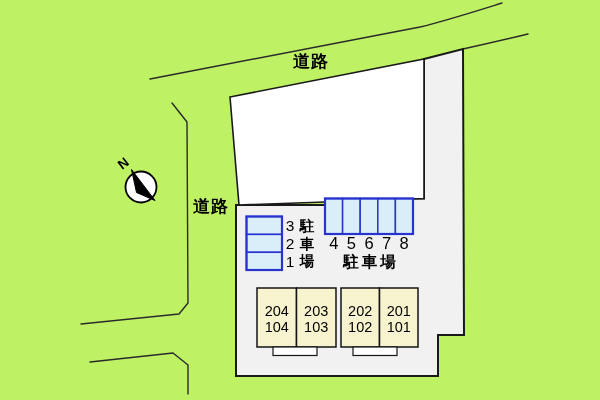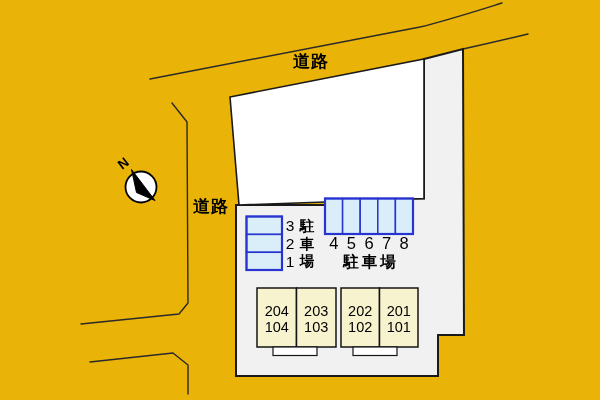--- a/index.html
+++ b/index.html
@@ -1,16 +1,16 @@
 <!DOCTYPE html>
 <html><head>
 <meta charset="utf-8">
 <style>
   html,body{margin:0;padding:0;background:#ffffff;}
-  .stage{position:relative;width:600px;height:400px;background:#eab308;overflow:hidden;}
+  .stage{position:relative;width:600px;height:400px;background:#bef264;overflow:hidden;}
   svg text{font-family:"Liberation Sans","DejaVu Sans",sans-serif;fill:#000;}
   .road-line{fill:none;stroke:#2a2a2a;stroke-width:1.4;stroke-linejoin:round;stroke-linecap:round;}
   .parcel{stroke:#1a1a1a;stroke-width:2;stroke-linejoin:miter;}
   .quad{fill:#ffffff;stroke:#1a1a1a;stroke-width:1.6;}
   .pspot{stroke:#2834cf;stroke-width:1.5;}
   .pouter{fill:none;stroke:#2834cf;stroke-width:2.2;}
   .bcell{stroke:#141414;stroke-width:1.5;}
   .porch{fill:#ffffff;stroke:#141414;stroke-width:1.2;}
   .kanji{font-weight:bold;font-size:17px;letter-spacing:1px;}
   .kanji-sm{font-weight:bold;font-size:14.5px;}

